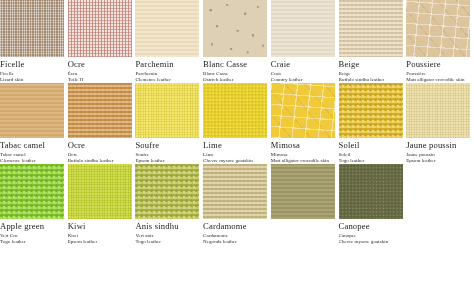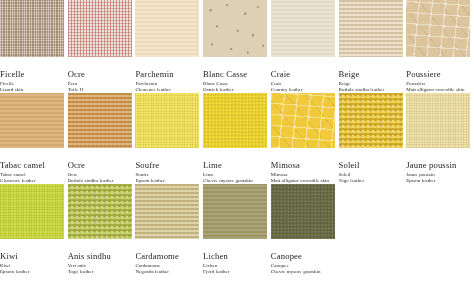--- a/index.html
+++ b/index.html
@@ -10,21 +10,21 @@
   .sheet{width:474px;height:302px;position:relative;background:#fff;}
   .row{display:flex;width:474px;}
   .cell{width:67.71px;position:relative;box-sizing:border-box;}
   .swatch{
     width:64px;height:57px;margin:0 0 0 0;position:relative;overflow:hidden;
     background-repeat:repeat;
   }
   .r1 .swatch{height:57px;}
   .r2 .swatch{height:55px;}
   .r3 .swatch{height:55px;}
-  .caption{padding:12px 2px 0 0;}
+  .caption{padding:2px 2px 0 0;}
   .name{
     font-family:"Liberation Serif", serif;
     font-size:8.6px;line-height:10px;color:#1c1c1c;
     white-space:nowrap;letter-spacing:.02em;
   }
   .sub{
     font-family:"Liberation Serif", serif;
     font-size:5.0px;line-height:6.0px;color:#2a2a2a;
     margin-top:2px;letter-spacing:.01em;
   }
@@ -265,20 +265,32 @@
           <div class="name">Jaune poussin</div>
           <div class="sub">
             <div>Jaune poussin</div>
             <div>Epsom leather</div>
           </div>
         </div>
       </div>
     </div>
   <div class="row r3" id="row-2">
       <div class="cell">
+        <div class="swatch" style="background: rgb(141, 210, 46);">
+          <div class="tx tx-pebble"></div>
+        </div>
+        <div class="caption">
+          <div class="name">Apple green</div>
+          <div class="sub">
+            <div>Vert Cru</div>
+            <div>Togo leather</div>
+          </div>
+        </div>
+      </div>
+      <div class="cell">
         <div class="swatch" style="background: rgb(198, 214, 42);">
           <div class="tx tx-epsom"></div>
         </div>
         <div class="caption">
           <div class="name">Kiwi</div>
           <div class="sub">
             <div>Kiwi</div>
             <div>Epsom leather</div>
           </div>
         </div>
@@ -303,27 +315,20 @@
           <div class="name">Cardamome</div>
           <div class="sub">
             <div>Cardamome</div>
             <div>Negonda leather</div>
           </div>
         </div>
       </div>
       <div class="cell">
         <div class="swatch" style="background: rgb(161, 154, 104);">
           <div class="tx tx-smooth"></div>
-        </div>
-        <div class="caption">
-          <div class="name">Lichen</div>
-          <div class="sub">
-            <div>Lichen</div>
-            <div>Fjord leather</div>
-          </div>
         </div>
       </div>
       <div class="cell">
         <div class="swatch" style="background: rgb(107, 110, 70);">
           <div class="tx tx-goat"></div>
         </div>
         <div class="caption">
           <div class="name">Canopee</div>
           <div class="sub">
             <div>Canopee</div>

